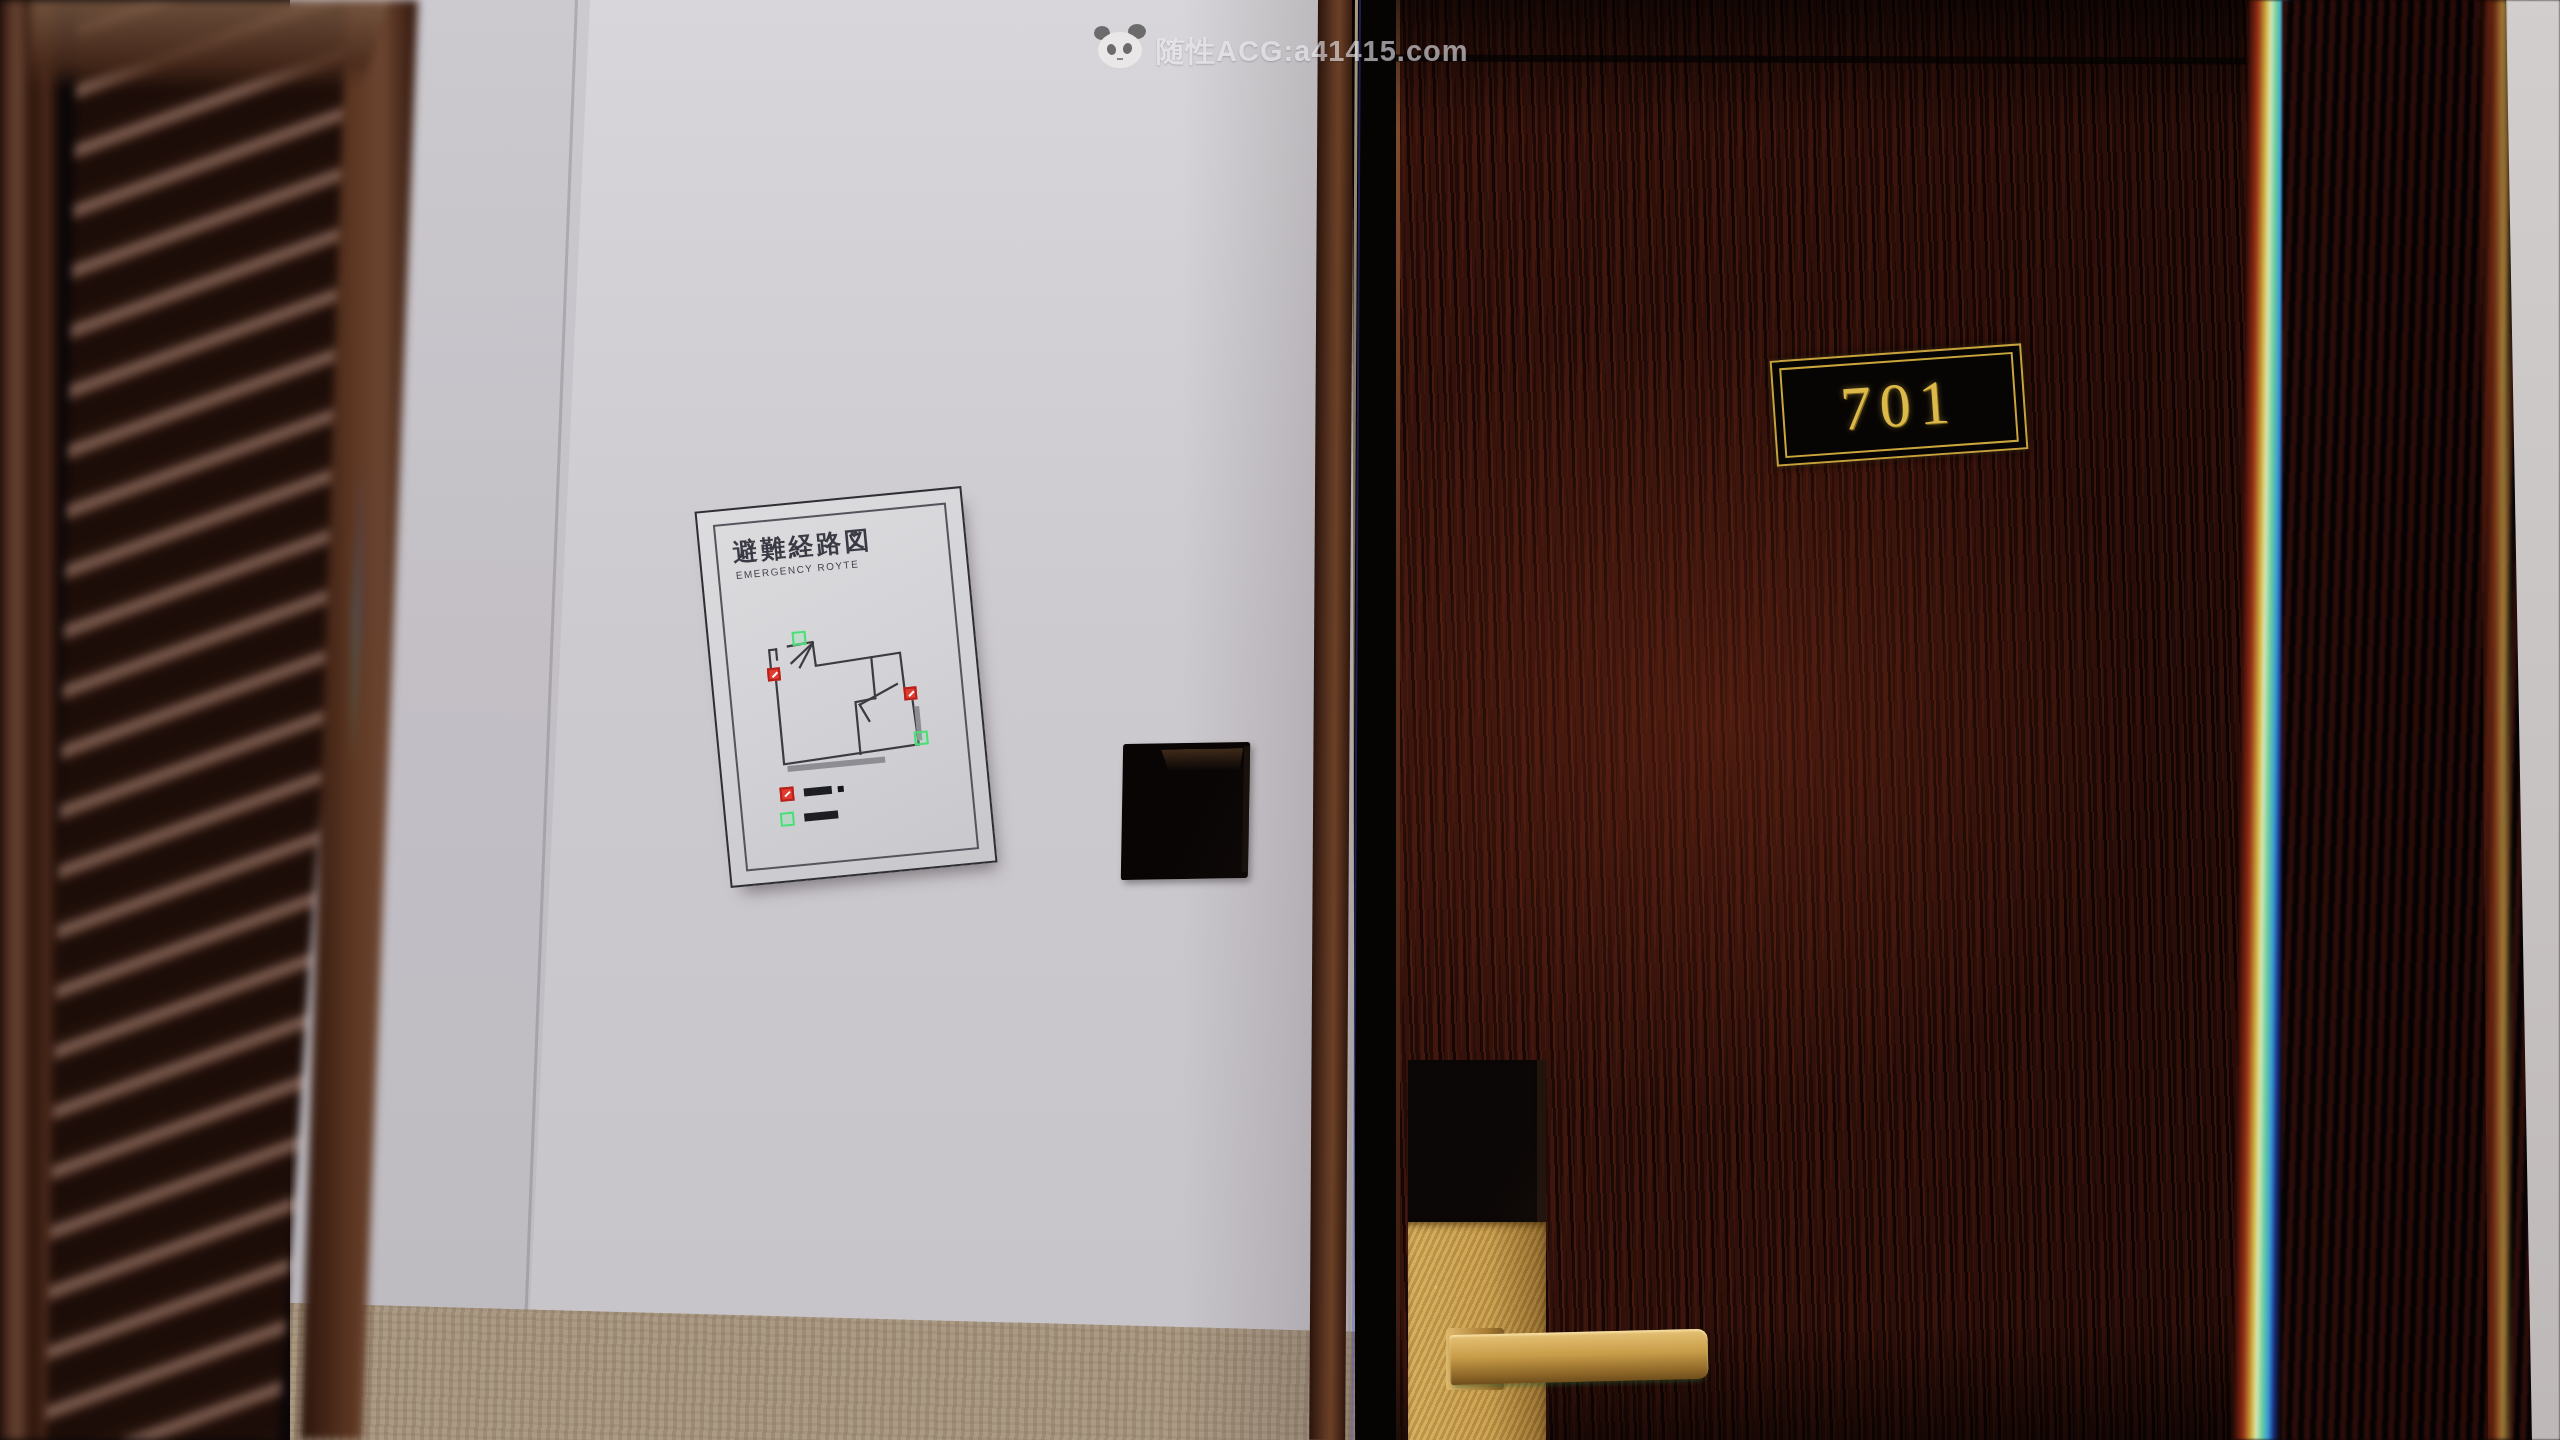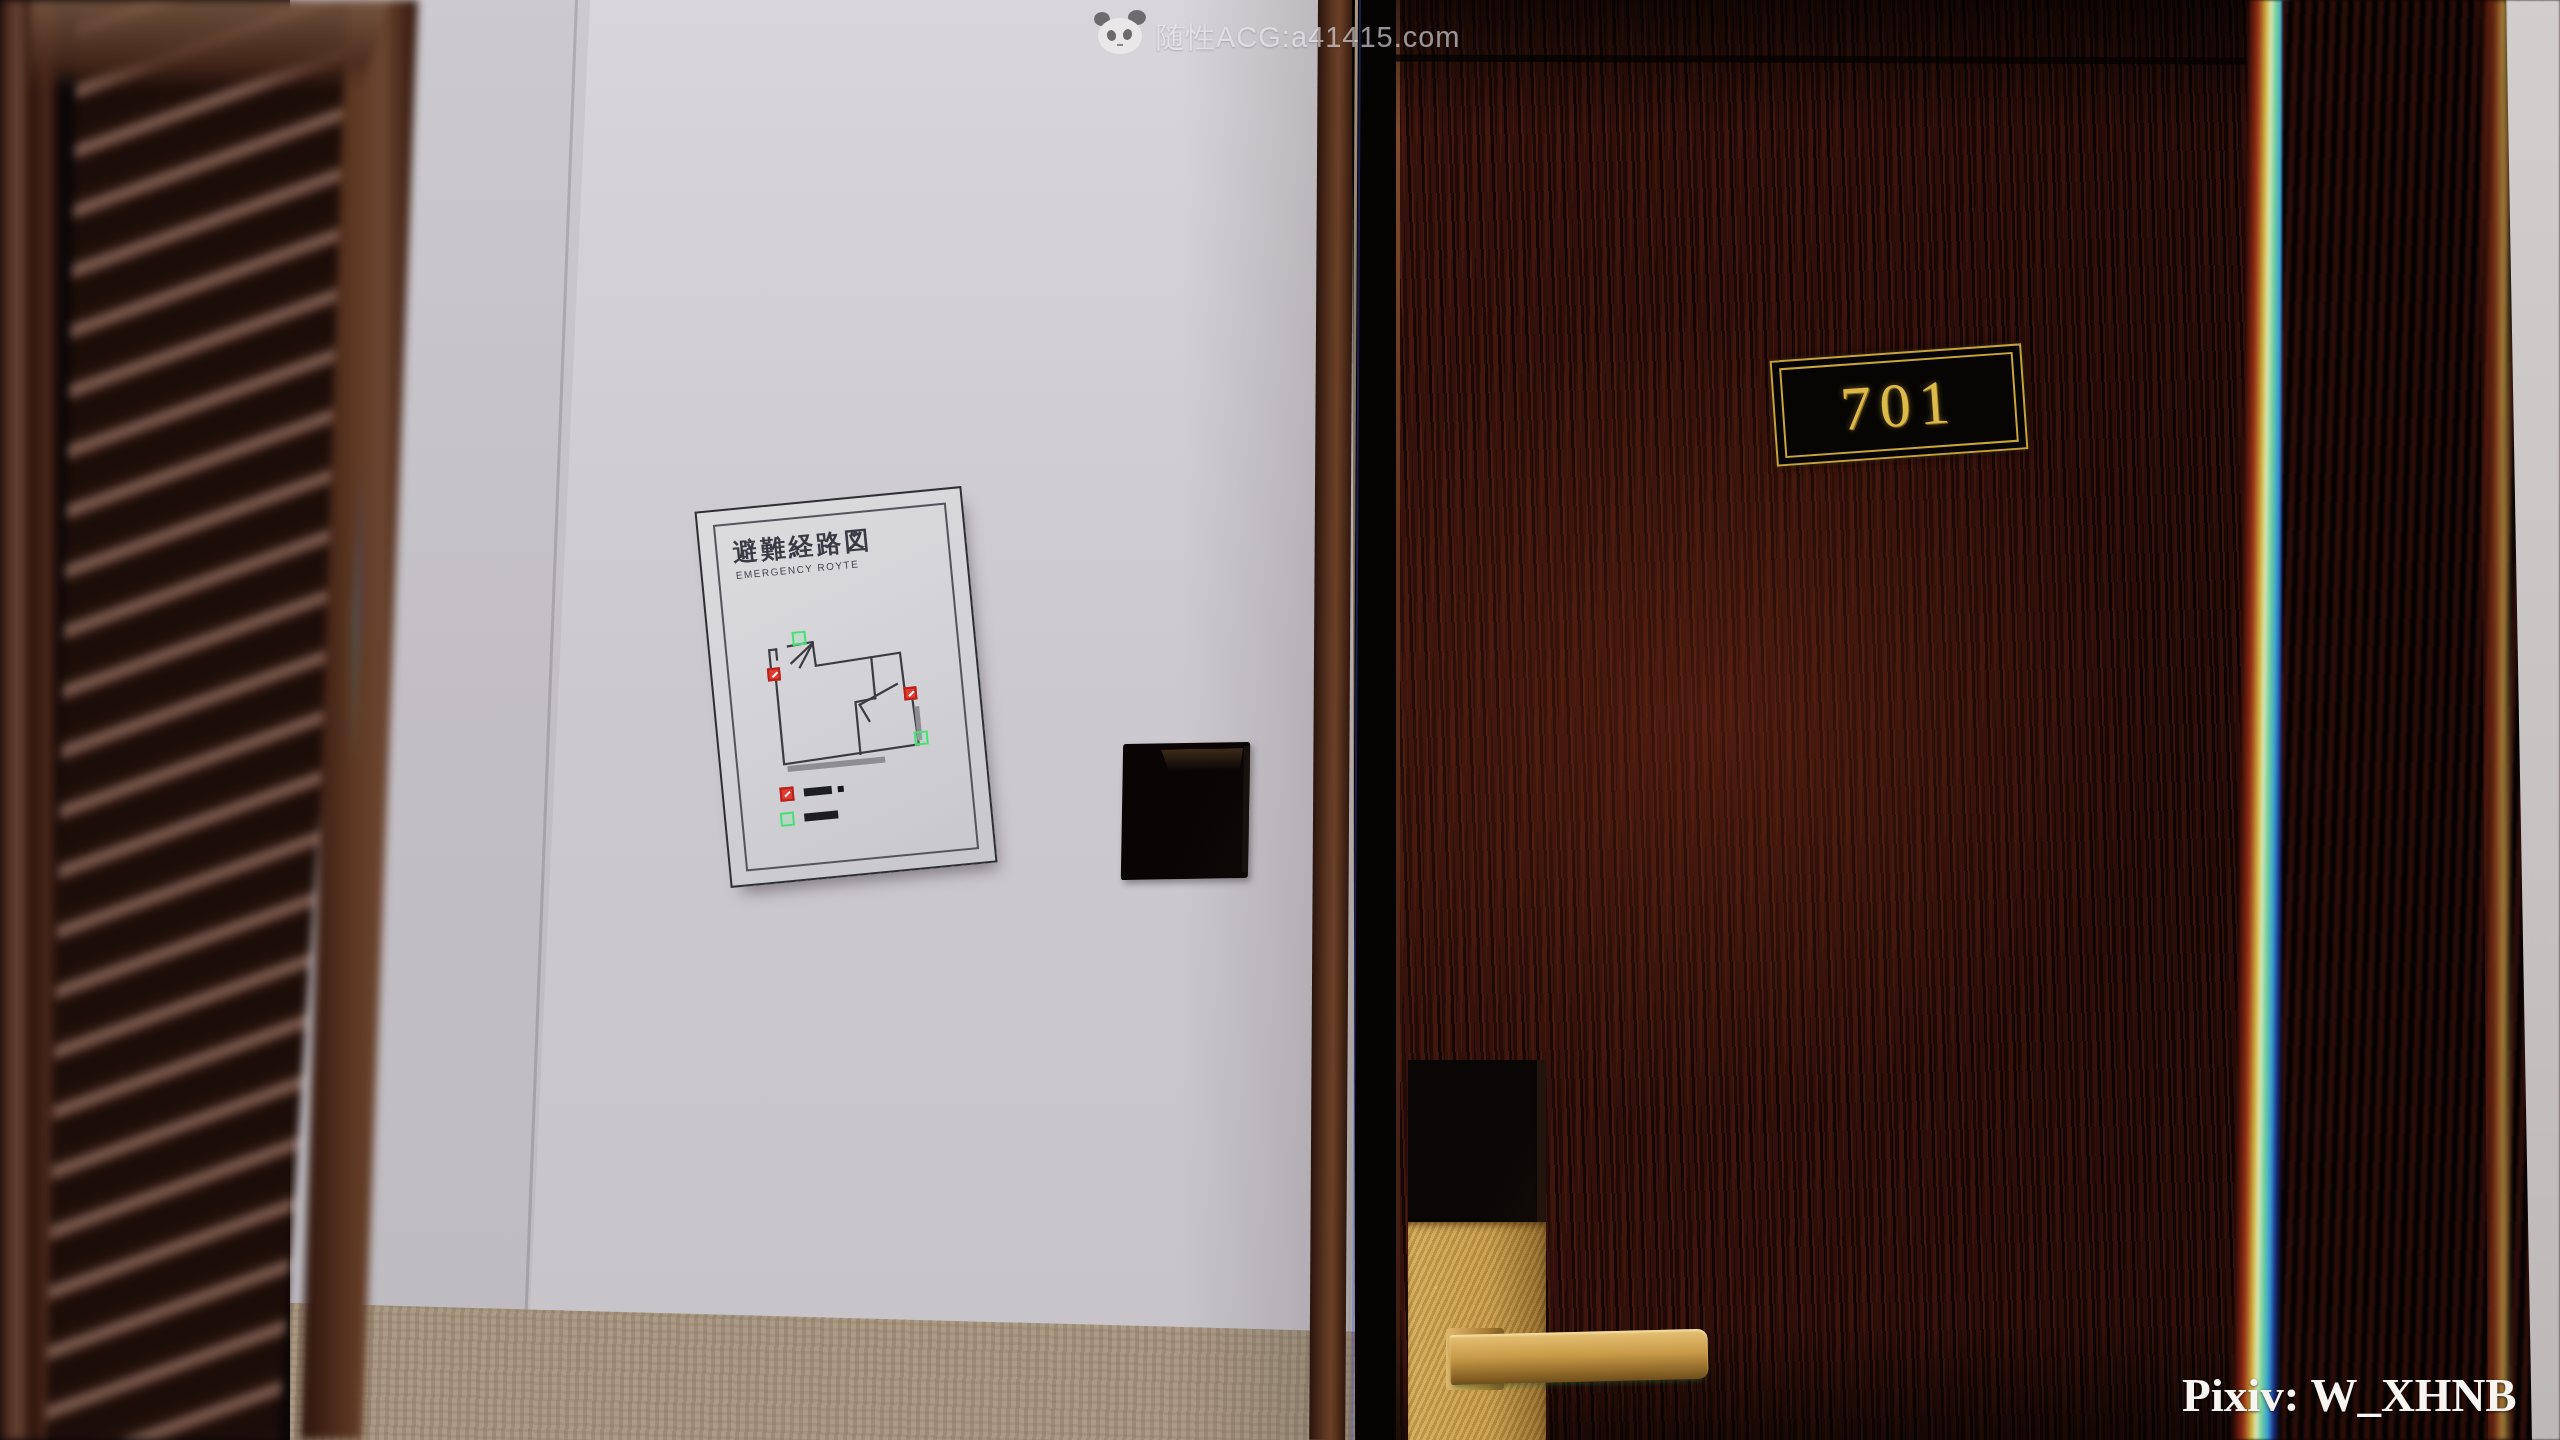--- a/index.html
+++ b/index.html
@@ -146,21 +146,21 @@
       linear-gradient(90deg,#120808,#0a0405 60%,#140a0a 100%);
     filter:blur(1px);}
   .right-frame-fringe{left:2478px;top:0;width:34px;height:1440px;filter:blur(2px);
     background:linear-gradient(90deg,rgba(0,0,0,0),#7a2a12 45%,#caa24a 75%,rgba(0,0,0,0));
     clip-path:polygon(0 0,100% 0,130% 100%,30% 100%);opacity:.8;}
   .wall-sliver{left:2506px;top:0;width:54px;height:1440px;
     background:linear-gradient(180deg,#d2cecd,#c6c2c1 60%,#beb9b8);
     clip-path:polygon(0 0,100% 0,100% 100%,26px 100%);filter:blur(1.2px);}
 
   
-  .wm-top{left:1094px;top:6px;width:420px;height:52px;opacity:.62;}
+  .wm-top{left:1094px;top:20px;width:420px;height:52px;opacity:.62;font-weight:bold;}
   .panda{left:0;top:4px;width:52px;height:44px;}
   .panda .face{left:4px;top:8px;width:44px;height:36px;background:#f4f2f2;border-radius:50%;}
   .panda .ear-l{left:0;top:2px;width:16px;height:14px;background:#2b2b2b;border-radius:50%;}
   .panda .ear-r{left:34px;top:0;width:18px;height:15px;background:#2b2b2b;border-radius:50%;}
   .panda .eye-l{left:13px;top:20px;width:9px;height:11px;background:#2b2b2b;border-radius:50%;transform:rotate(-15deg);}
   .panda .eye-r{left:29px;top:19px;width:9px;height:11px;background:#2b2b2b;border-radius:50%;transform:rotate(15deg);}
   .panda .mouth{left:23px;top:34px;width:6px;height:2px;background:#555;}
   .wm-top-text{left:62px;top:12px;font-size:29px;color:#eceaf0;letter-spacing:1px;white-space:nowrap;
     text-shadow:0 1px 2px rgba(40,40,50,.4);}
   .wm-credit{left:2182px;top:1368px;font-family:"Liberation Serif",serif;font-weight:bold;
@@ -271,15 +271,14 @@
       <div class="ear-l"></div>
         <div class="ear-r"></div>
         <div class="face"></div>
       <div class="eye-l"></div>
         <div class="eye-r"></div>
         <div class="mouth"></div>
     </div>
     <div class="wm-top-text">随性ACG:a41415.com</div>
   </div>
 
-  <div class="wm-credit">Pixiv: W_XHNB</div>
 
 </div>
 
 </body></html>

